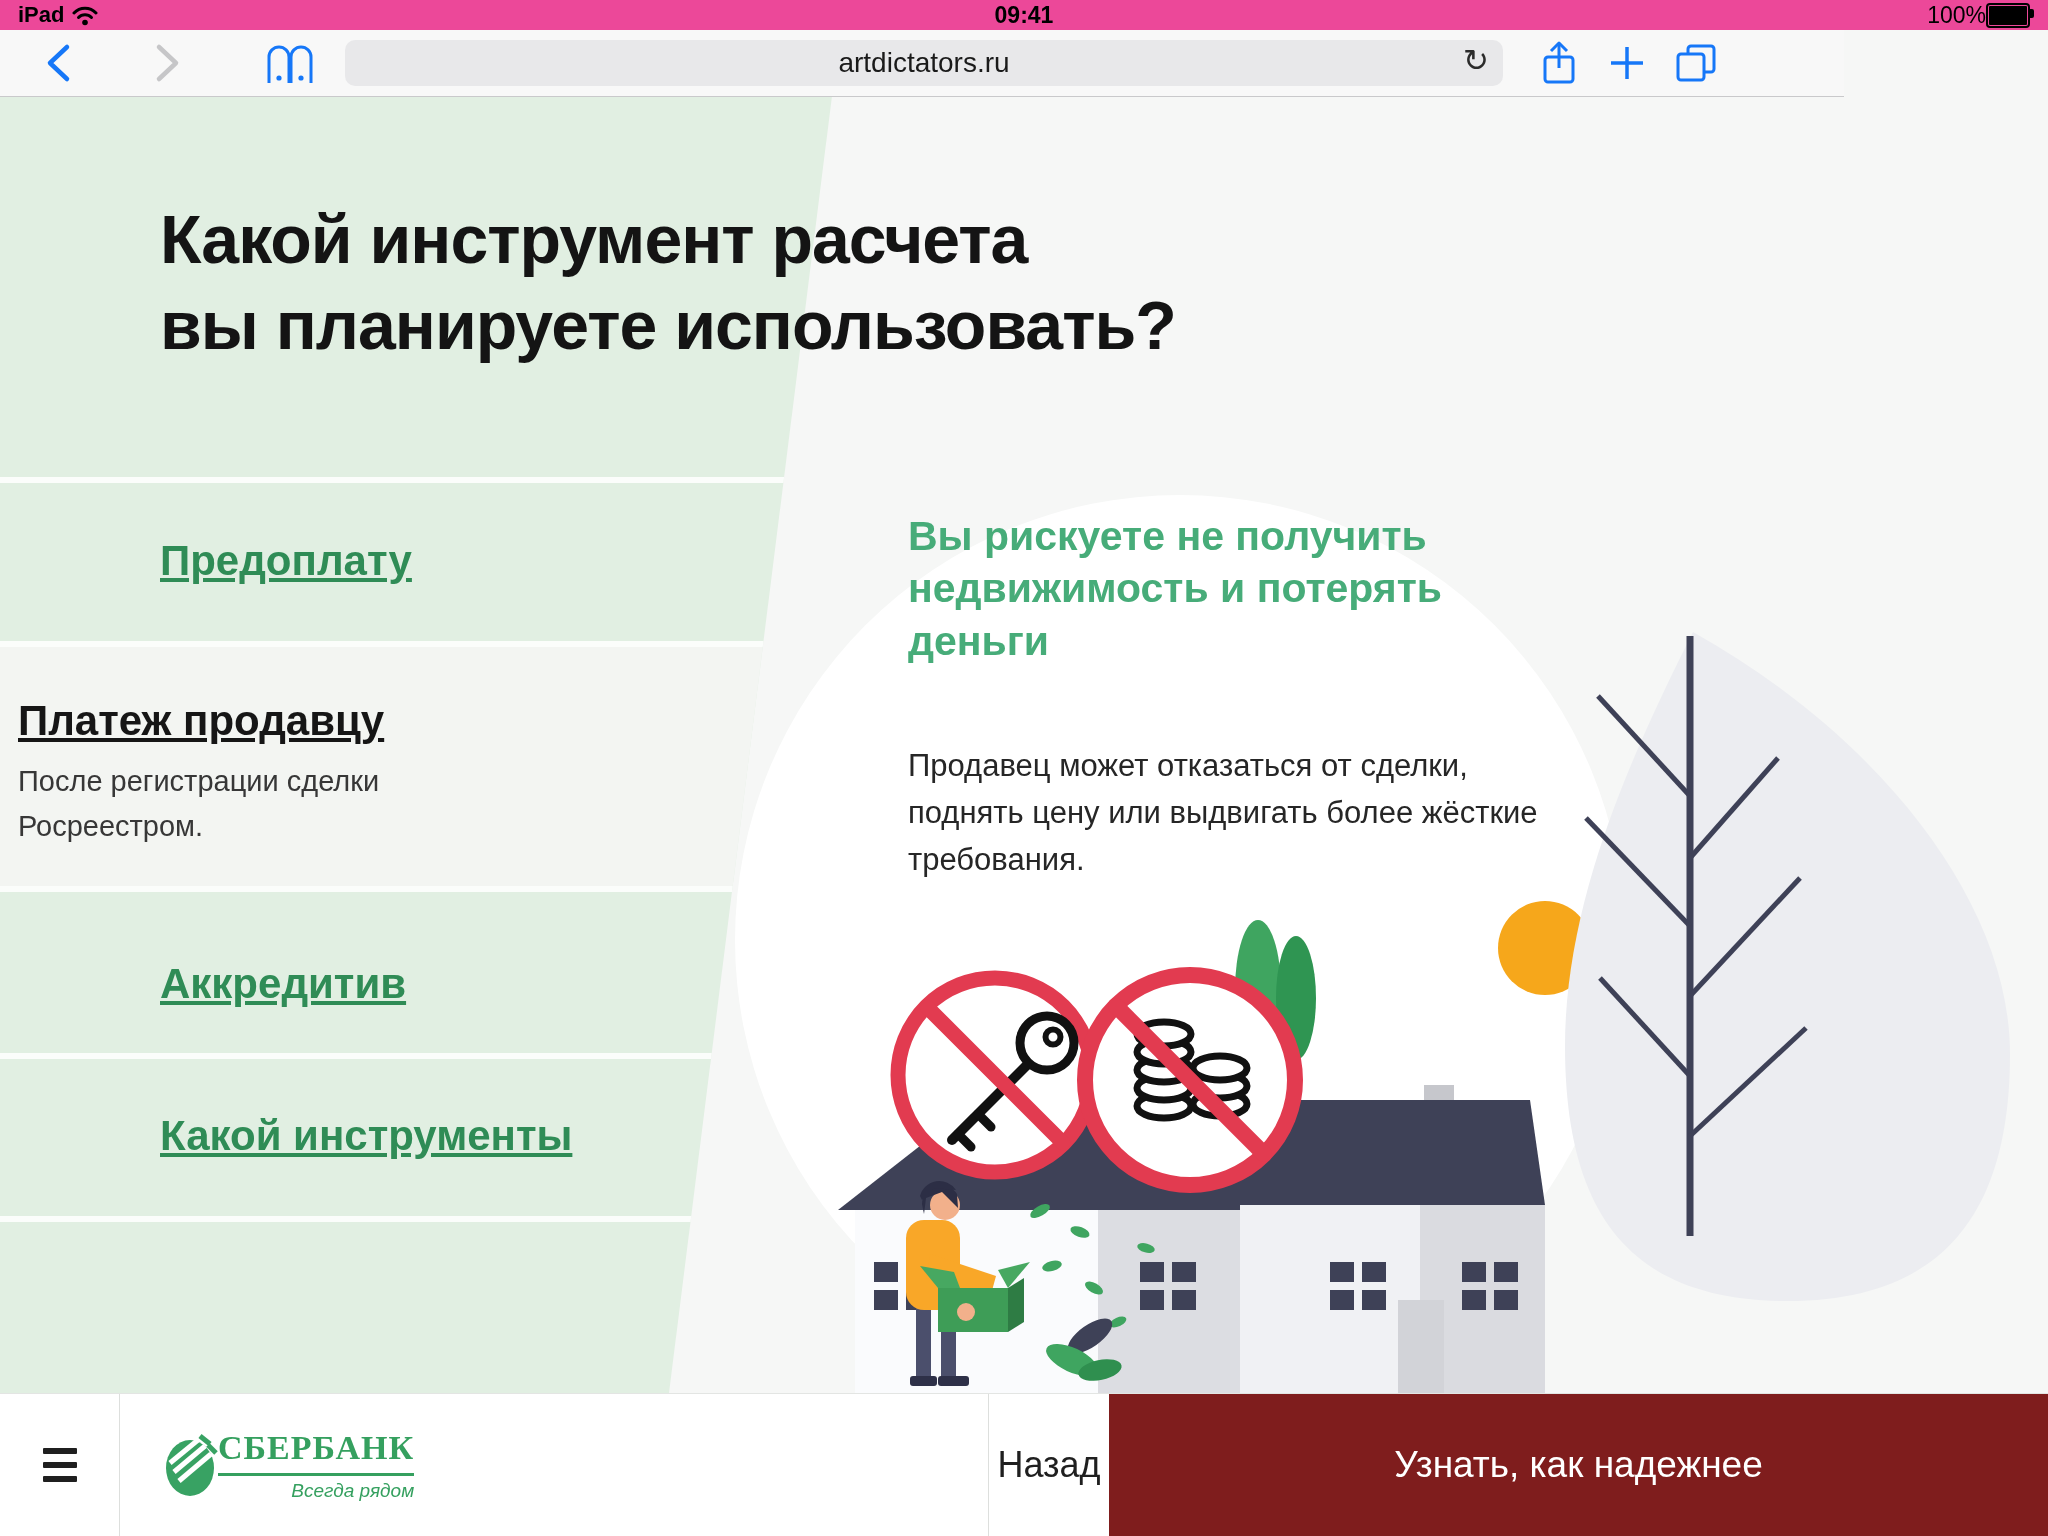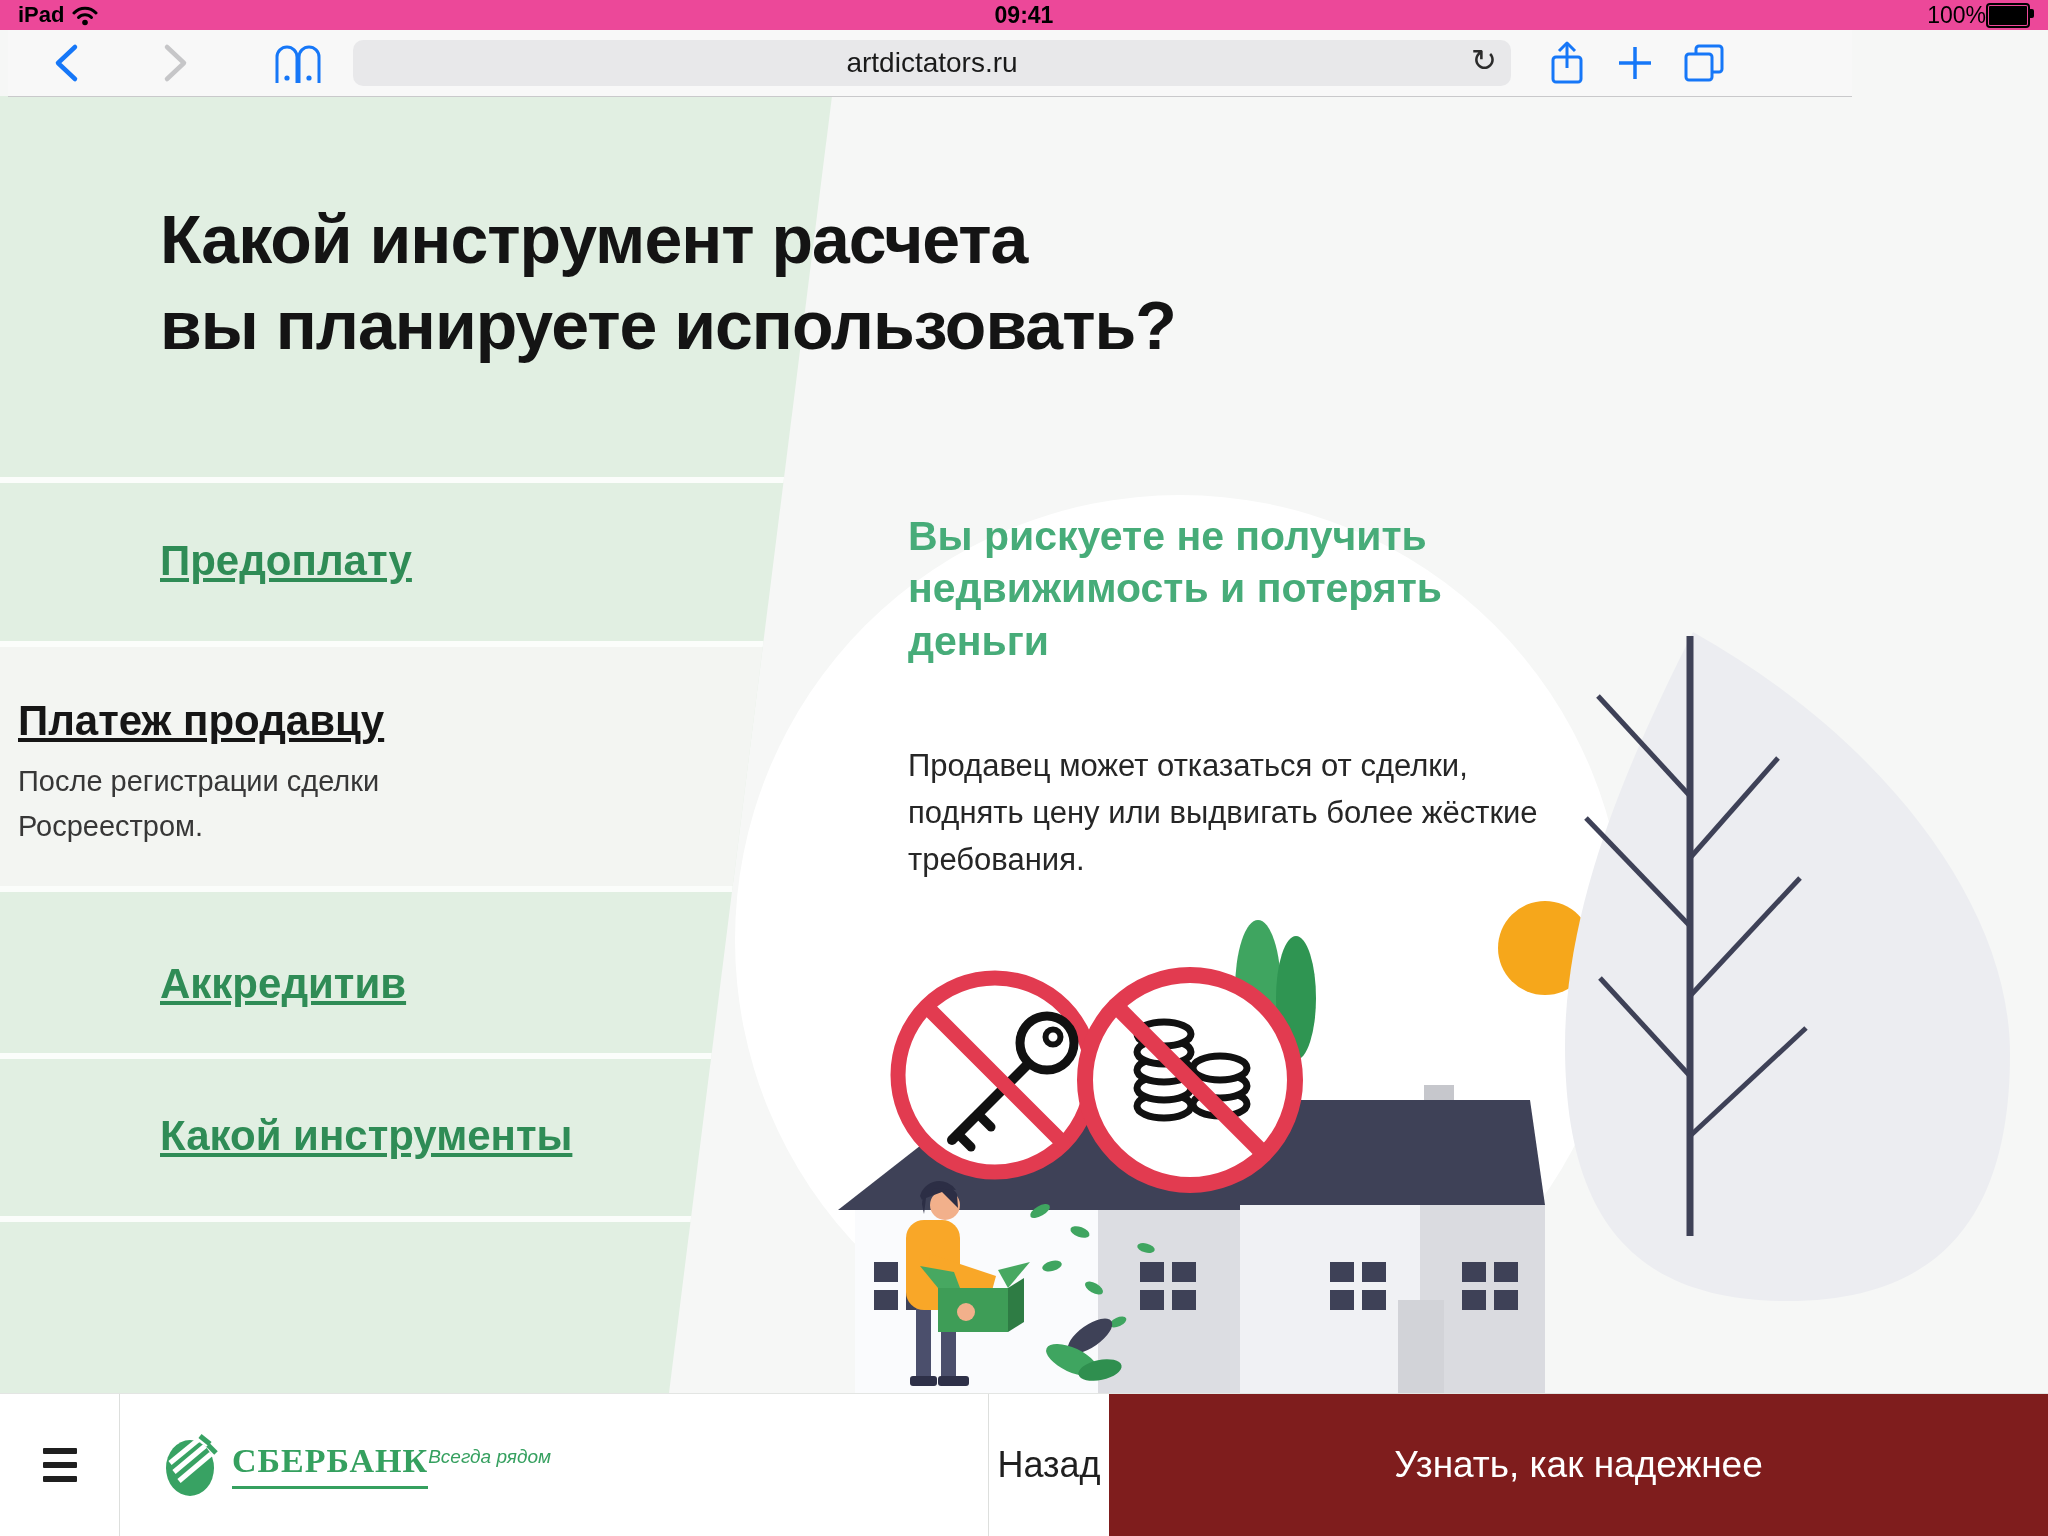--- a/index.html
+++ b/index.html
@@ -7,21 +7,21 @@
        font-family:"Liberation Sans",sans-serif;-webkit-font-smoothing:antialiased;}
   
   .status-bar{position:absolute;left:0;top:0;width:2048px;height:30px;background:#ec4899;
               display:flex;align-items:center;justify-content:space-between;padding:0 18px;box-sizing:border-box;z-index:10;}
   .sb-left{display:flex;align-items:center;gap:8px;font-size:22px;font-weight:700;color:#000;}
   .sb-time{position:absolute;left:0;right:0;text-align:center;font-size:23px;font-weight:600;color:#000;}
   .sb-right{display:flex;align-items:center;font-size:23px;color:#000;z-index:2;}
   .battery{position:relative;display:inline-block;width:38px;height:19px;border:2px solid #000;border-radius:4px;background:#000;background-clip:content-box;padding:1px;}
   .battery .nub{position:absolute;right:-6px;top:4px;width:4px;height:9px;background:#000;border-radius:0 2px 2px 0;}
   
-  .toolbar{position:absolute;left:8px;top:30px;width:1844px;height:66px;background:#F8F8F8;
+  .toolbar{position:absolute;left:0;top:30px;width:1844px;height:66px;background:#F8F8F8;
            border-bottom:1px solid #C9C9CB;z-index:10;}
   .tb-icon{position:absolute;top:0;height:66px;display:flex;align-items:center;justify-content:center;cursor:pointer;}
   .url-field{position:absolute;left:345px;top:10px;width:1158px;height:46px;background:#E8E8EA;border-radius:10px;
              display:flex;align-items:center;justify-content:center;font-size:28px;color:#1A1A1A;cursor:text;}
   .reload{position:absolute;right:14px;top:2px;font-size:31px;color:#2B2B2B;font-family:"DejaVu Sans",sans-serif;cursor:pointer;}
   
   .content{position:absolute;left:0;top:96px;width:2048px;height:1297px;overflow:hidden;}
   .illustration{position:absolute;left:0;top:0;z-index:1;}
   .panel{position:absolute;left:0;top:0;width:2048px;height:1297px;background:#E1EFE2;z-index:2;
          clip-path:polygon(0 0,832px 0,669px 100%,0 100%);}
@@ -35,21 +35,21 @@
   .opt-desc{font-size:29px;line-height:1.55;color:#373737;margin-top:14px;white-space:pre-line;}
   .ans-title{left:908px;top:414px;font-size:41px;line-height:1.28;font-weight:700;color:#47AC79;}
   .ans-body{left:908px;top:646px;font-size:31px;line-height:1.52;color:#262626;}
   
   .bottom-bar{position:absolute;left:0;top:1393px;width:2048px;height:143px;background:#FFFFFF;
               border-top:1px solid #E3E5E3;display:flex;z-index:10;box-sizing:border-box;}
   .bb-menu{width:119px;border-right:1px solid #DDDFDD;display:flex;flex-direction:column;gap:8px;
            align-items:center;justify-content:center;cursor:pointer;}
   .bb-menu span{display:block;width:34px;height:6px;background:#1F1F1F;border-radius:1px;}
   .bb-brand{width:869px;border-right:1px solid #DDDFDD;display:flex;align-items:center;padding-left:44px;box-sizing:border-box;cursor:pointer;}
-  .brand-text{margin-left:14px;display:flex;}
+  .brand-text{display:flex;flex-direction:column;}
   .brand-name{font-family:"Liberation Serif",serif;font-weight:700;font-size:34px;color:#35A05F;letter-spacing:1px;
               border-bottom:3px solid #35A05F;padding-bottom:6px;}
   .brand-tagline{font-size:19px;font-style:italic;color:#35A05F;text-align:right;margin-top:4px;}
   .bb-back{width:120px;display:flex;align-items:center;justify-content:center;font-size:36px;color:#1F1F1F;cursor:pointer;}
   .bb-cta{flex:1;background:#7f1d1d;color:#FFFFFF;font-size:37px;display:flex;align-items:center;justify-content:center;cursor:pointer;}
 </style>
 </head>
 <body>
 
 <div id="app">

